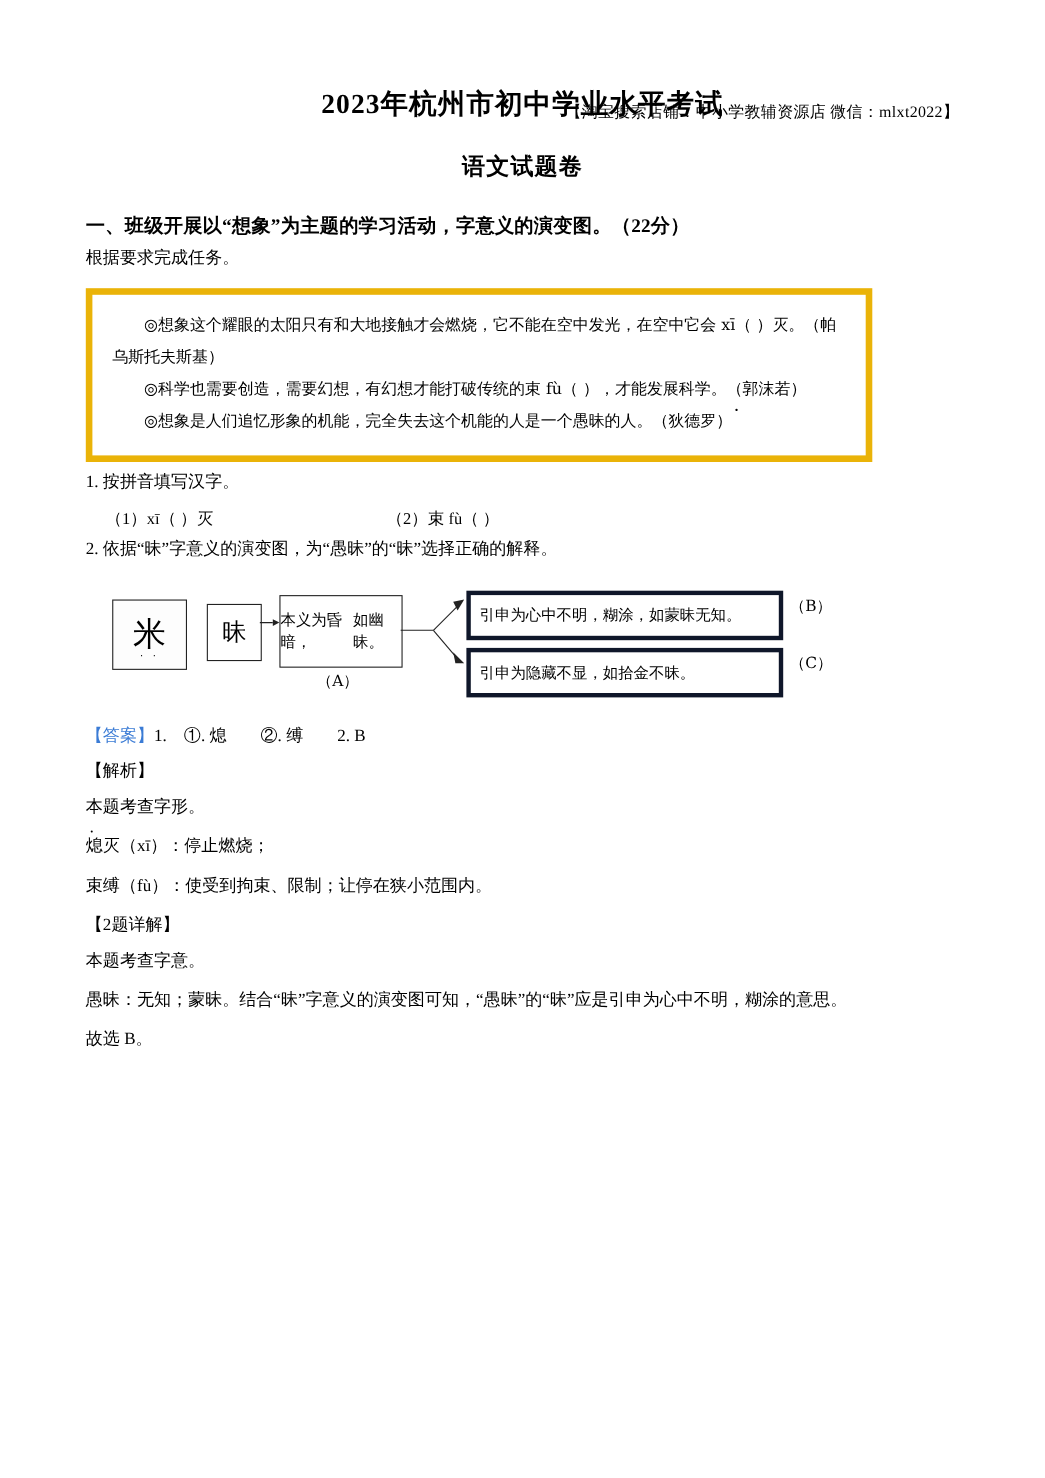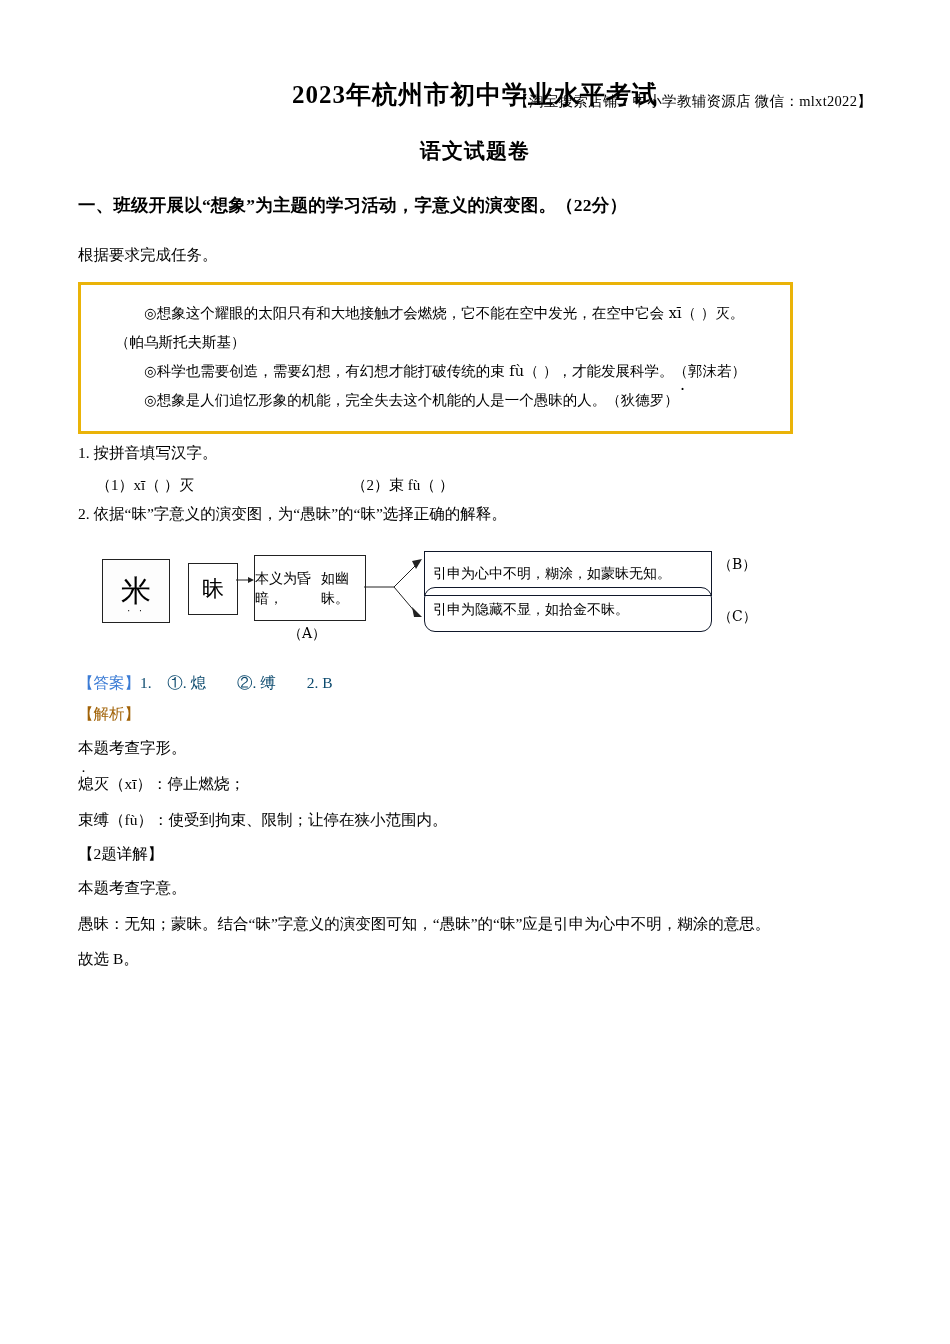--- a/index.html
+++ b/index.html
@@ -51,28 +51,28 @@
     margin-top: 28px;
     letter-spacing: 0.2px;
   }
   .bracket-heading {
     font-size: 16.5px;
     font-weight: bold;
     margin-top: 12px;
   }
   .para {
     font-size: 15.5px;
-    margin-top: 26px;
+    margin-top: 6px;
     line-height: 1.6;
     text-align: justify;
   }
   .quote-box {
-    border: 3px solid #eab308;
+    border: 6px solid #eab308;
     margin-top: 14px;
-    padding: 14px 18px 16px 34px;
+    padding: 14px 18px 16px 18px;
     font-family: "DejaVu Serif", "Liberation Serif", serif;
     font-size: 14.5px;
     line-height: 2.0;
     width: 715px;
     box-sizing: border-box;
   }
   .quote-line {
     text-indent: 2em;
     position: relative;
   }
@@ -163,30 +163,30 @@
     left: 186px;
     top: 80px;
     font-size: 14px;
     font-family: "DejaVu Serif", serif;
   }
   .branch-box {
     position: absolute;
     left: 322px;
     width: 288px;
     height: 45px;
-    border: 1px solid #0f172a;
+    border: 4px solid #0f172a;
     display: flex;
     align-items: center;
     padding-left: 8px;
     box-sizing: border-box;
     font-size: 14px;
     font-family: Liberation Sans, sans-serif;
   }
   .branch-b { top: 6px; }
-  .branch-c { top: 42px; border-radius: 11px; }
+  .branch-c { top: 58px; }
   .branch-label {
     position: absolute;
     left: 616px;
     font-size: 14px;
     font-family: "DejaVu Serif", serif;
   }
   .label-b { top: 11px; }
   .label-c { top: 63px; }
   .arrow-svg {
     position: absolute;
@@ -196,23 +196,23 @@
   .arrow-small {
     position: absolute;
     left: 134px;
     top: 30px;
   }
   .answer-line {
     color: #3a7bd5;
     font-size: 15.5px;
     margin-top: 18px;
   }
-  .answer-line .blk { color: #0c4a6e; }
+  .answer-line .blk { color: #000000; }
   .analysis-line {
-    color: #a16207;
+    color: #000000;
     font-size: 15.5px;
     margin-top: 10px;
   }
   .sub-heading {
     font-size: 15.5px;
     margin-top: 12px;
   }
   .body-line {
     font-size: 15.5px;
     margin-top: 10px;

